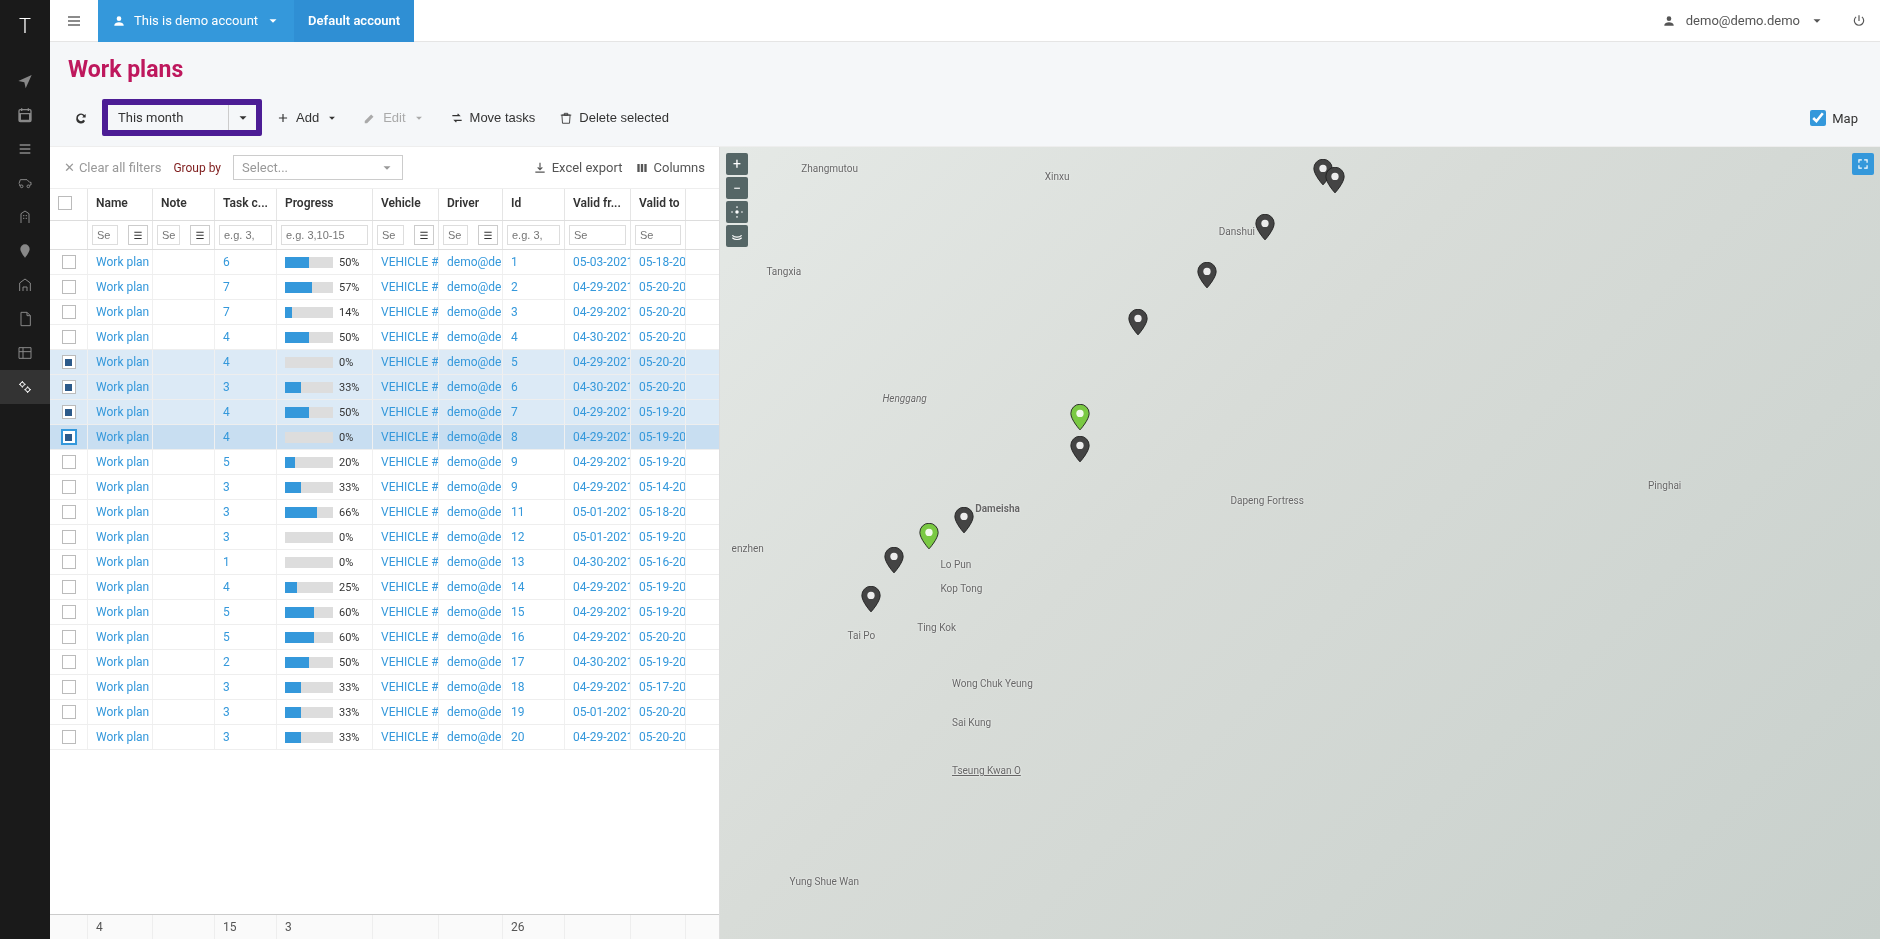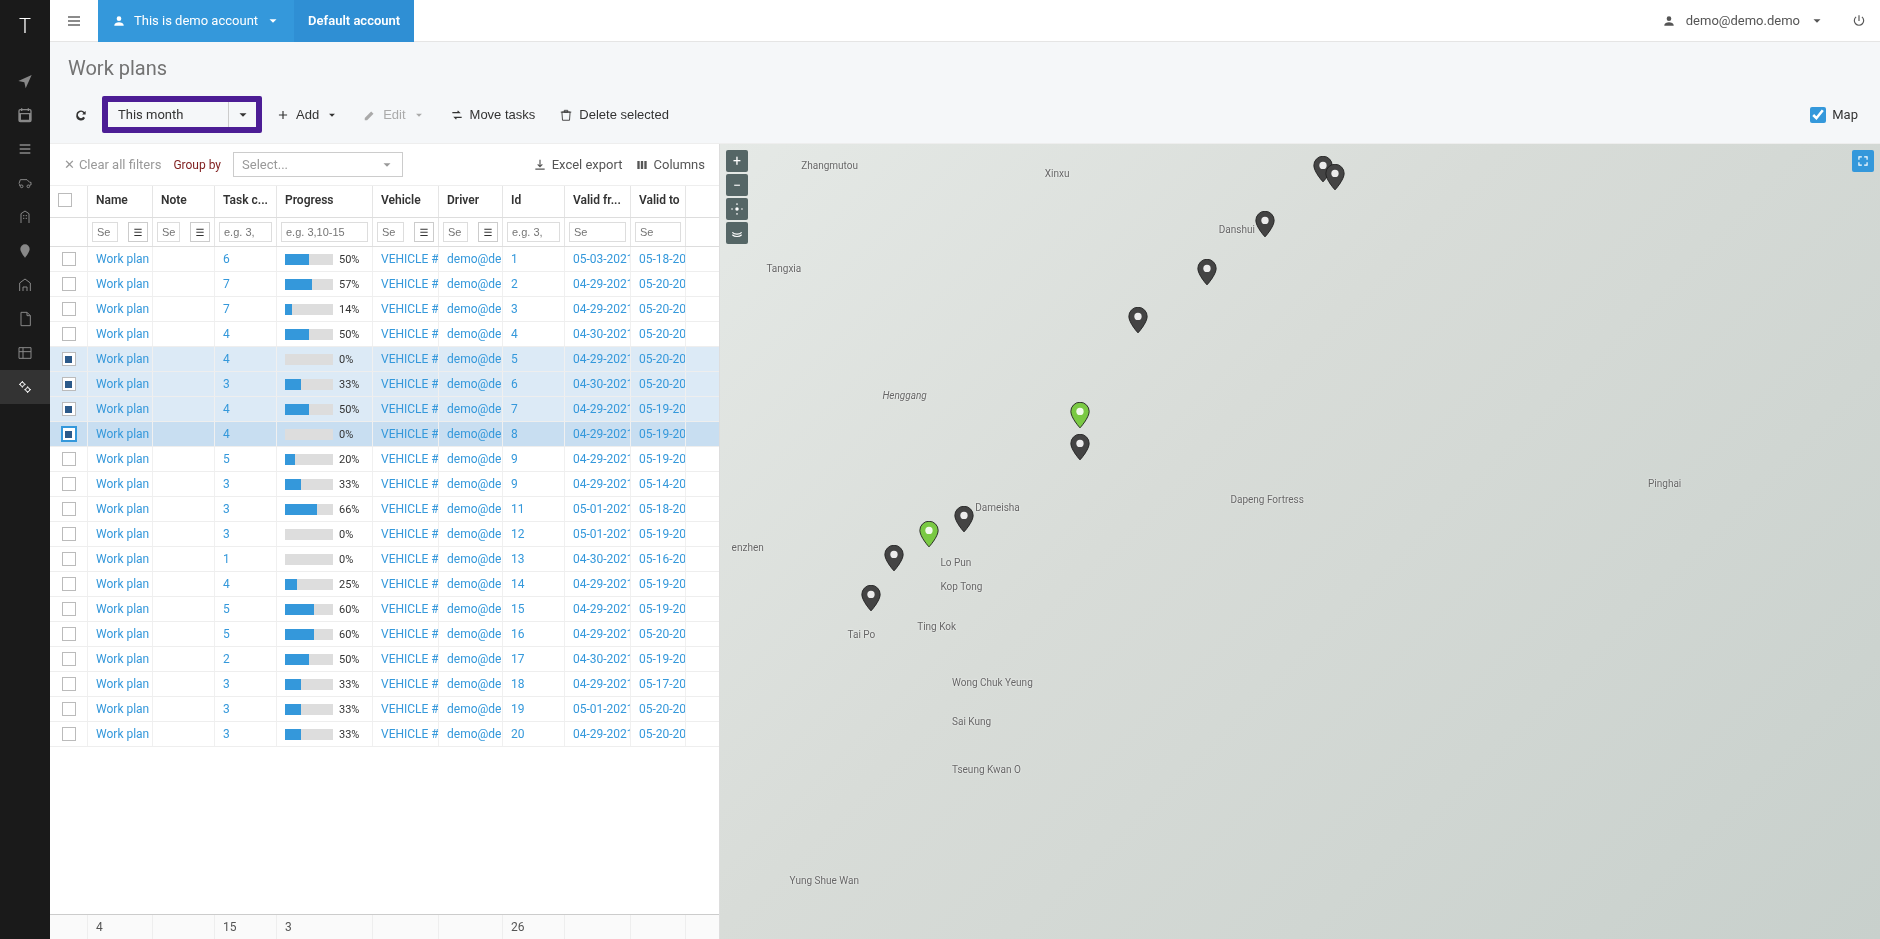--- a/index.html
+++ b/index.html
@@ -9,31 +9,31 @@
 .railnav .logo{color:#fff;font-size:20px;font-weight:300;margin-bottom:20px;width:100%;text-align:center;padding:6px 0}
 .railnav .navicon{width:50px;height:34px;display:flex;align-items:center;justify-content:center;color:#888;cursor:pointer}
 .railnav .navicon.active{background:#333;color:#fff}
 .main{flex:1;display:flex;flex-direction:column;min-width:0}
 .topbar{height:42px;background:#fff;border-bottom:1px solid #e5e5e5;display:flex;align-items:center}
 .hamburger{width:48px;height:42px;display:flex;align-items:center;justify-content:center;color:#666;cursor:pointer}
 .account-chip{background:#3498db;color:#fff;padding:12px 14px;height:42px;display:flex;align-items:center;gap:8px;cursor:pointer;font-size:13px}
 .account-chip.alt{background:#2f8fd4;font-weight:600}
 .topbar .spacer{flex:1}
 .user-menu{display:flex;align-items:center;gap:10px;padding:0 14px;color:#555;cursor:pointer}
-.page-title{padding:14px 18px 10px;font-size:20px;font-weight:400;color:#737373}
+.page-title{padding:14px 18px 10px;font-size:23px;font-weight:700;color:#be185d}
 .toolbar{display:flex;align-items:center;gap:4px;padding:6px 14px 10px;border-bottom:1px solid #eee}
 .tbtn{background:#fff;border:1px solid #ccc;padding:5px 10px;font-size:13px;color:#333;cursor:pointer;display:inline-flex;align-items:center;gap:6px;border-radius:2px}
 .tbtn.noborder{border:none;background:none}
 .tbtn.dim{color:#aaa}
 .tbtn.icononly{width:34px;justify-content:center;border:none;background:none}
 .period-select{display:flex;border:6px solid #4c1d95;border-radius:2px}
 .period-select .val{padding:5px 10px;min-width:120px;font-size:13px}
 .period-select .caret{border-left:1px solid #ccc;width:28px;display:flex;align-items:center;justify-content:center}
 .toolbar .spacer{flex:1}
-.mapchk{display:flex;align-items:center;gap:6px;padding-right:8px}
+.mapchk{display:flex;align-items:flex-end;gap:6px;padding-right:8px}
 .mapchk input{width:16px;height:16px;accent-color:#3498db}
 .filterbar{display:flex;align-items:center;padding:8px 14px;gap:12px;border-bottom:1px solid #eee}
 .filterbar .clearf{color:#999;cursor:pointer;display:flex;align-items:center;gap:4px}
 .filterbar .gby{color:#7f1d1d;font-size:12px}
 .filterbar .gsel{border:1px solid #ccc;padding:4px 8px;min-width:170px;display:flex;align-items:center;color:#999;justify-content:space-between}
 .filterbar .spacer{flex:1}
 .filterbar .rbtn{color:#555;cursor:pointer;display:flex;align-items:center;gap:5px}
 .content{flex:1;display:flex;min-height:0}
 .tablewrap{flex:0 0 670px;display:flex;flex-direction:column;border-right:1px solid #ddd;background:#fff;min-height:0}
 .mapwrap{flex:1;position:relative;background:#e8ebe9}
@@ -742,30 +742,30 @@
       </div>
 
       <div class="mapwrap">
         <div class="mapimg"></div>
         <div id="maplabels">
             <span class="maplabel" style="left: 7%; top: 2%;">Zhangmutou</span>
             <span class="maplabel" style="left: 28%; top: 3%;">Xinxu</span>
             <span class="maplabel" style="left: 4%; top: 15%;">Tangxia</span>
             <span class="maplabel" style="left: 43%; top: 10%;">Danshui</span>
             <span class="maplabel" style="left: 14%; top: 31%; font-style: italic;">Henggang</span>
-            <span class="maplabel" style="left: 22%; top: 45%;">Dameisha</span>
+            <span class="maplabel" style="left: 22%; top: 45%; font-weight: bold;">Dameisha</span>
             <span class="maplabel" style="left: 44%; top: 44%;">Dapeng Fortress</span>
             <span class="maplabel" style="left: 80%; top: 42%;">Pinghai</span>
             <span class="maplabel" style="left: 1%; top: 50%;">enzhen</span>
             <span class="maplabel" style="left: 19%; top: 52%;">Lo Pun</span>
             <span class="maplabel" style="left: 19%; top: 55%;">Kop Tong</span>
             <span class="maplabel" style="left: 17%; top: 60%;">Ting Kok</span>
             <span class="maplabel" style="left: 11%; top: 61%;">Tai Po</span>
             <span class="maplabel" style="left: 20%; top: 72%;">Sai Kung</span>
-            <span class="maplabel" style="left: 20%; top: 78%;">Tseung Kwan O</span>
+            <span class="maplabel" style="left: 20%; top: 78%; text-decoration: underline;">Tseung Kwan O</span>
             <span class="maplabel" style="left: 6%; top: 92%;">Yung Shue Wan</span>
             <span class="maplabel" style="left: 20%; top: 67%;">Wong Chuk Yeung</span>
           </div>
         <div id="mappins">
             <div class="pin" style="left: 52%; top: 5%;"><svg viewBox="0 0 24 30">
                 <path d="M12 0a10 10 0 0110 10c0 7-10 18-10 18S2 17 2 10A10 10 0 0112 0z" fill="#444" stroke="#222" stroke-width="1"></path>
                 <circle cx="12" cy="10" r="4" fill="#fff" opacity="0.9"></circle>
               </svg></div>
             <div class="pin" style="left: 53%; top: 6%;"><svg viewBox="0 0 24 30">
                 <path d="M12 0a10 10 0 0110 10c0 7-10 18-10 18S2 17 2 10A10 10 0 0112 0z" fill="#444" stroke="#222" stroke-width="1"></path>

